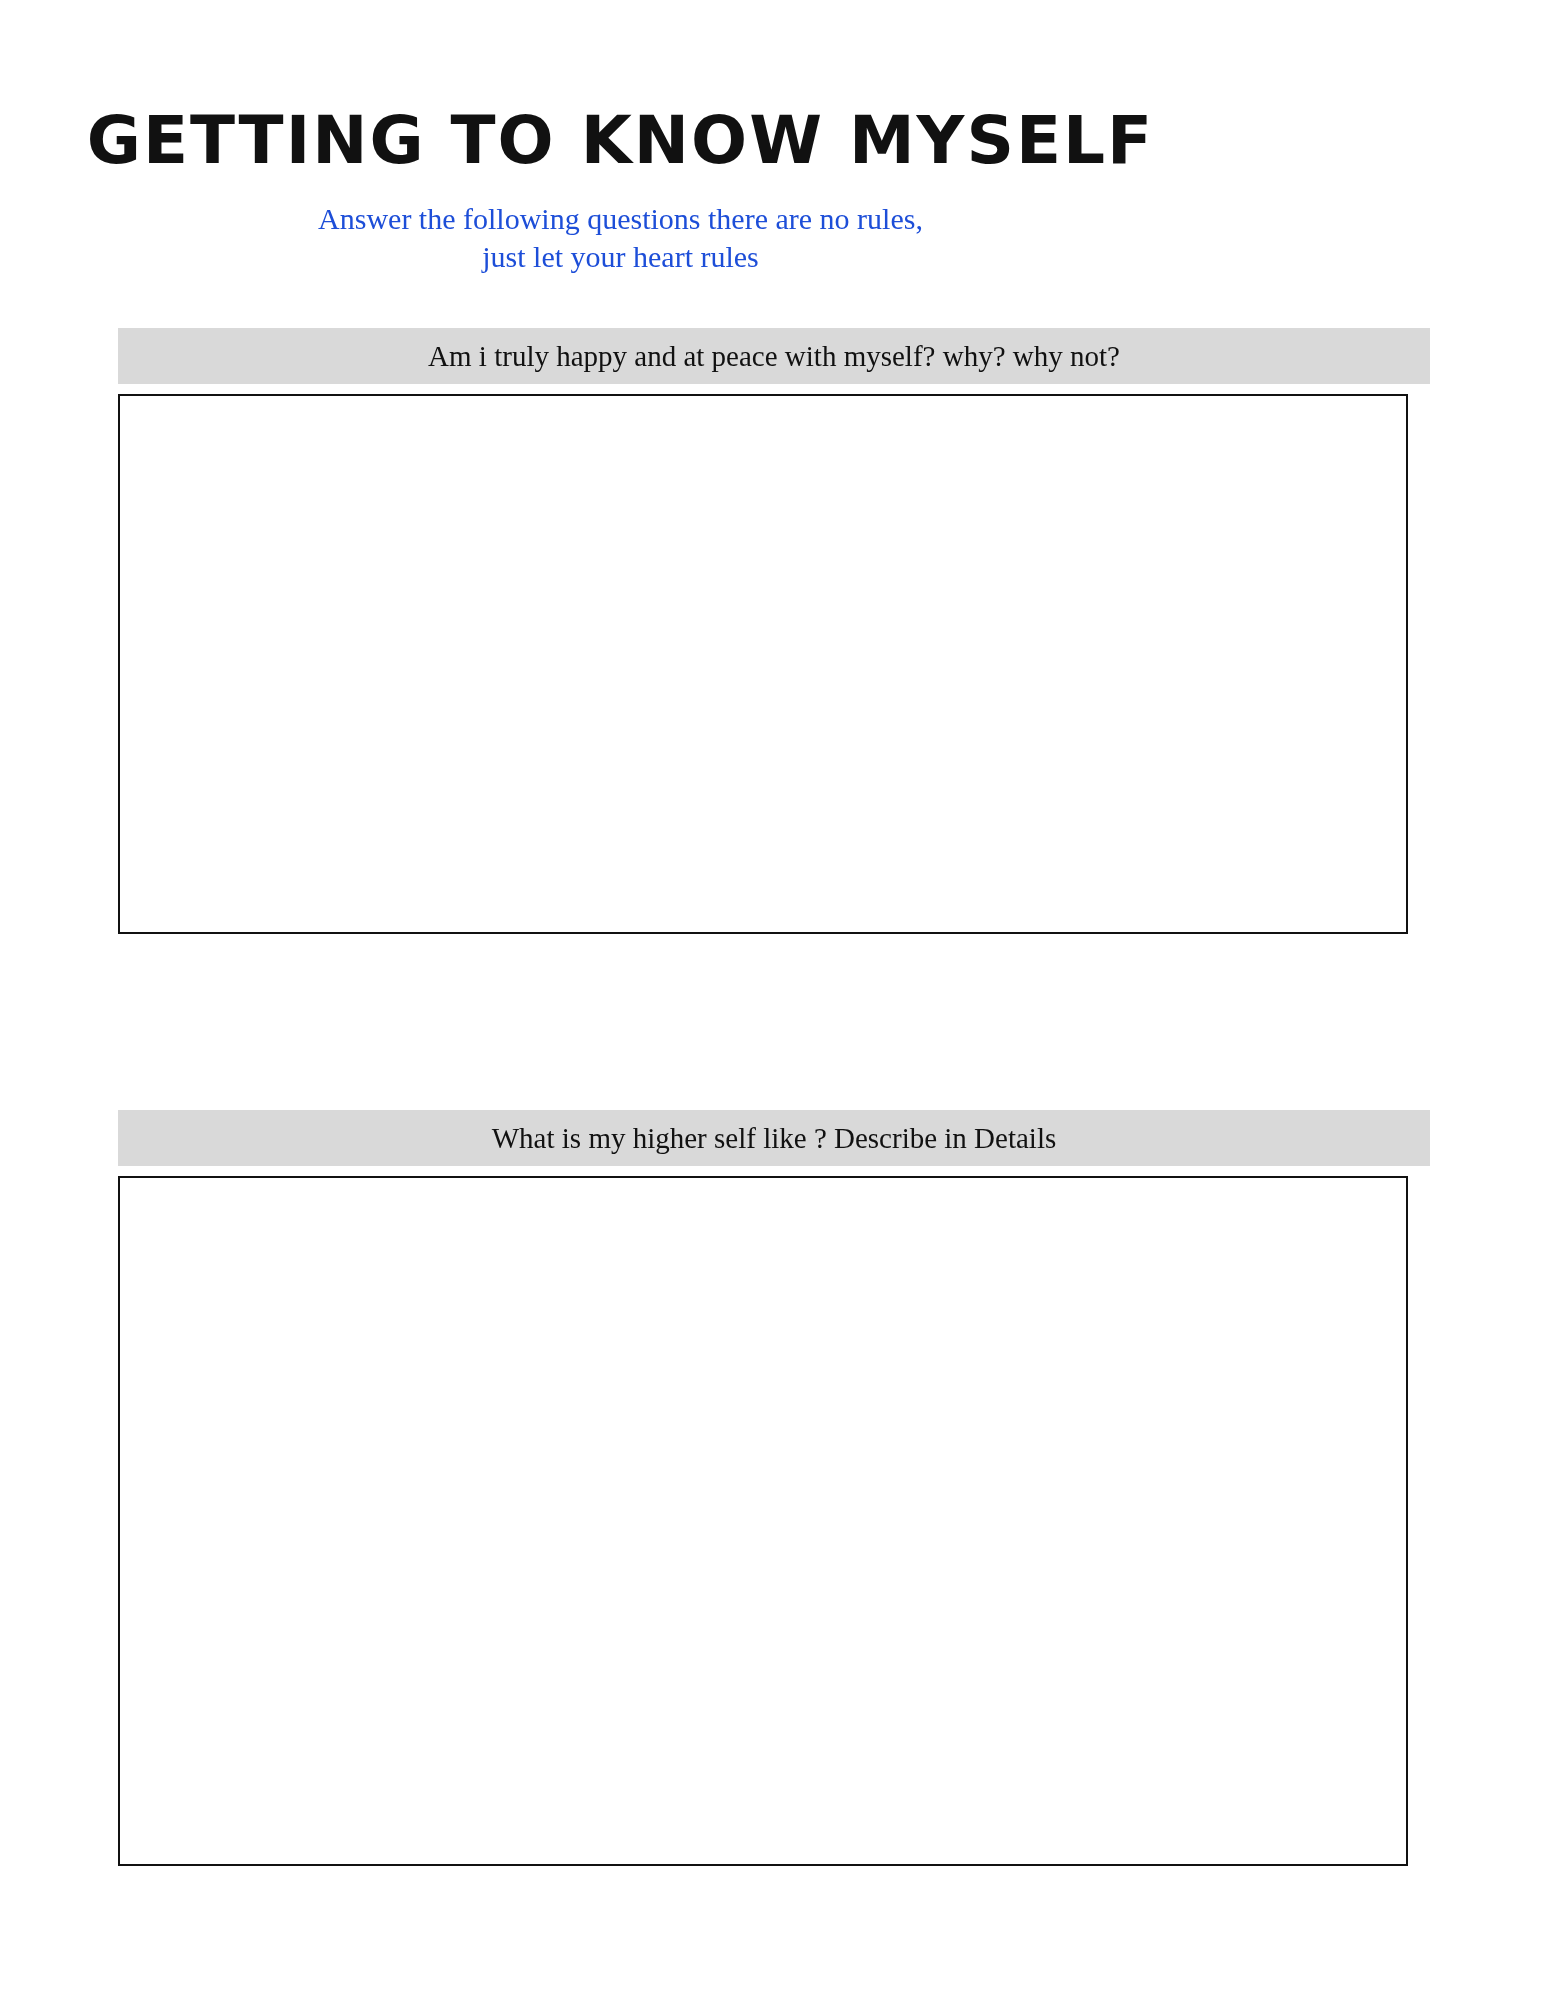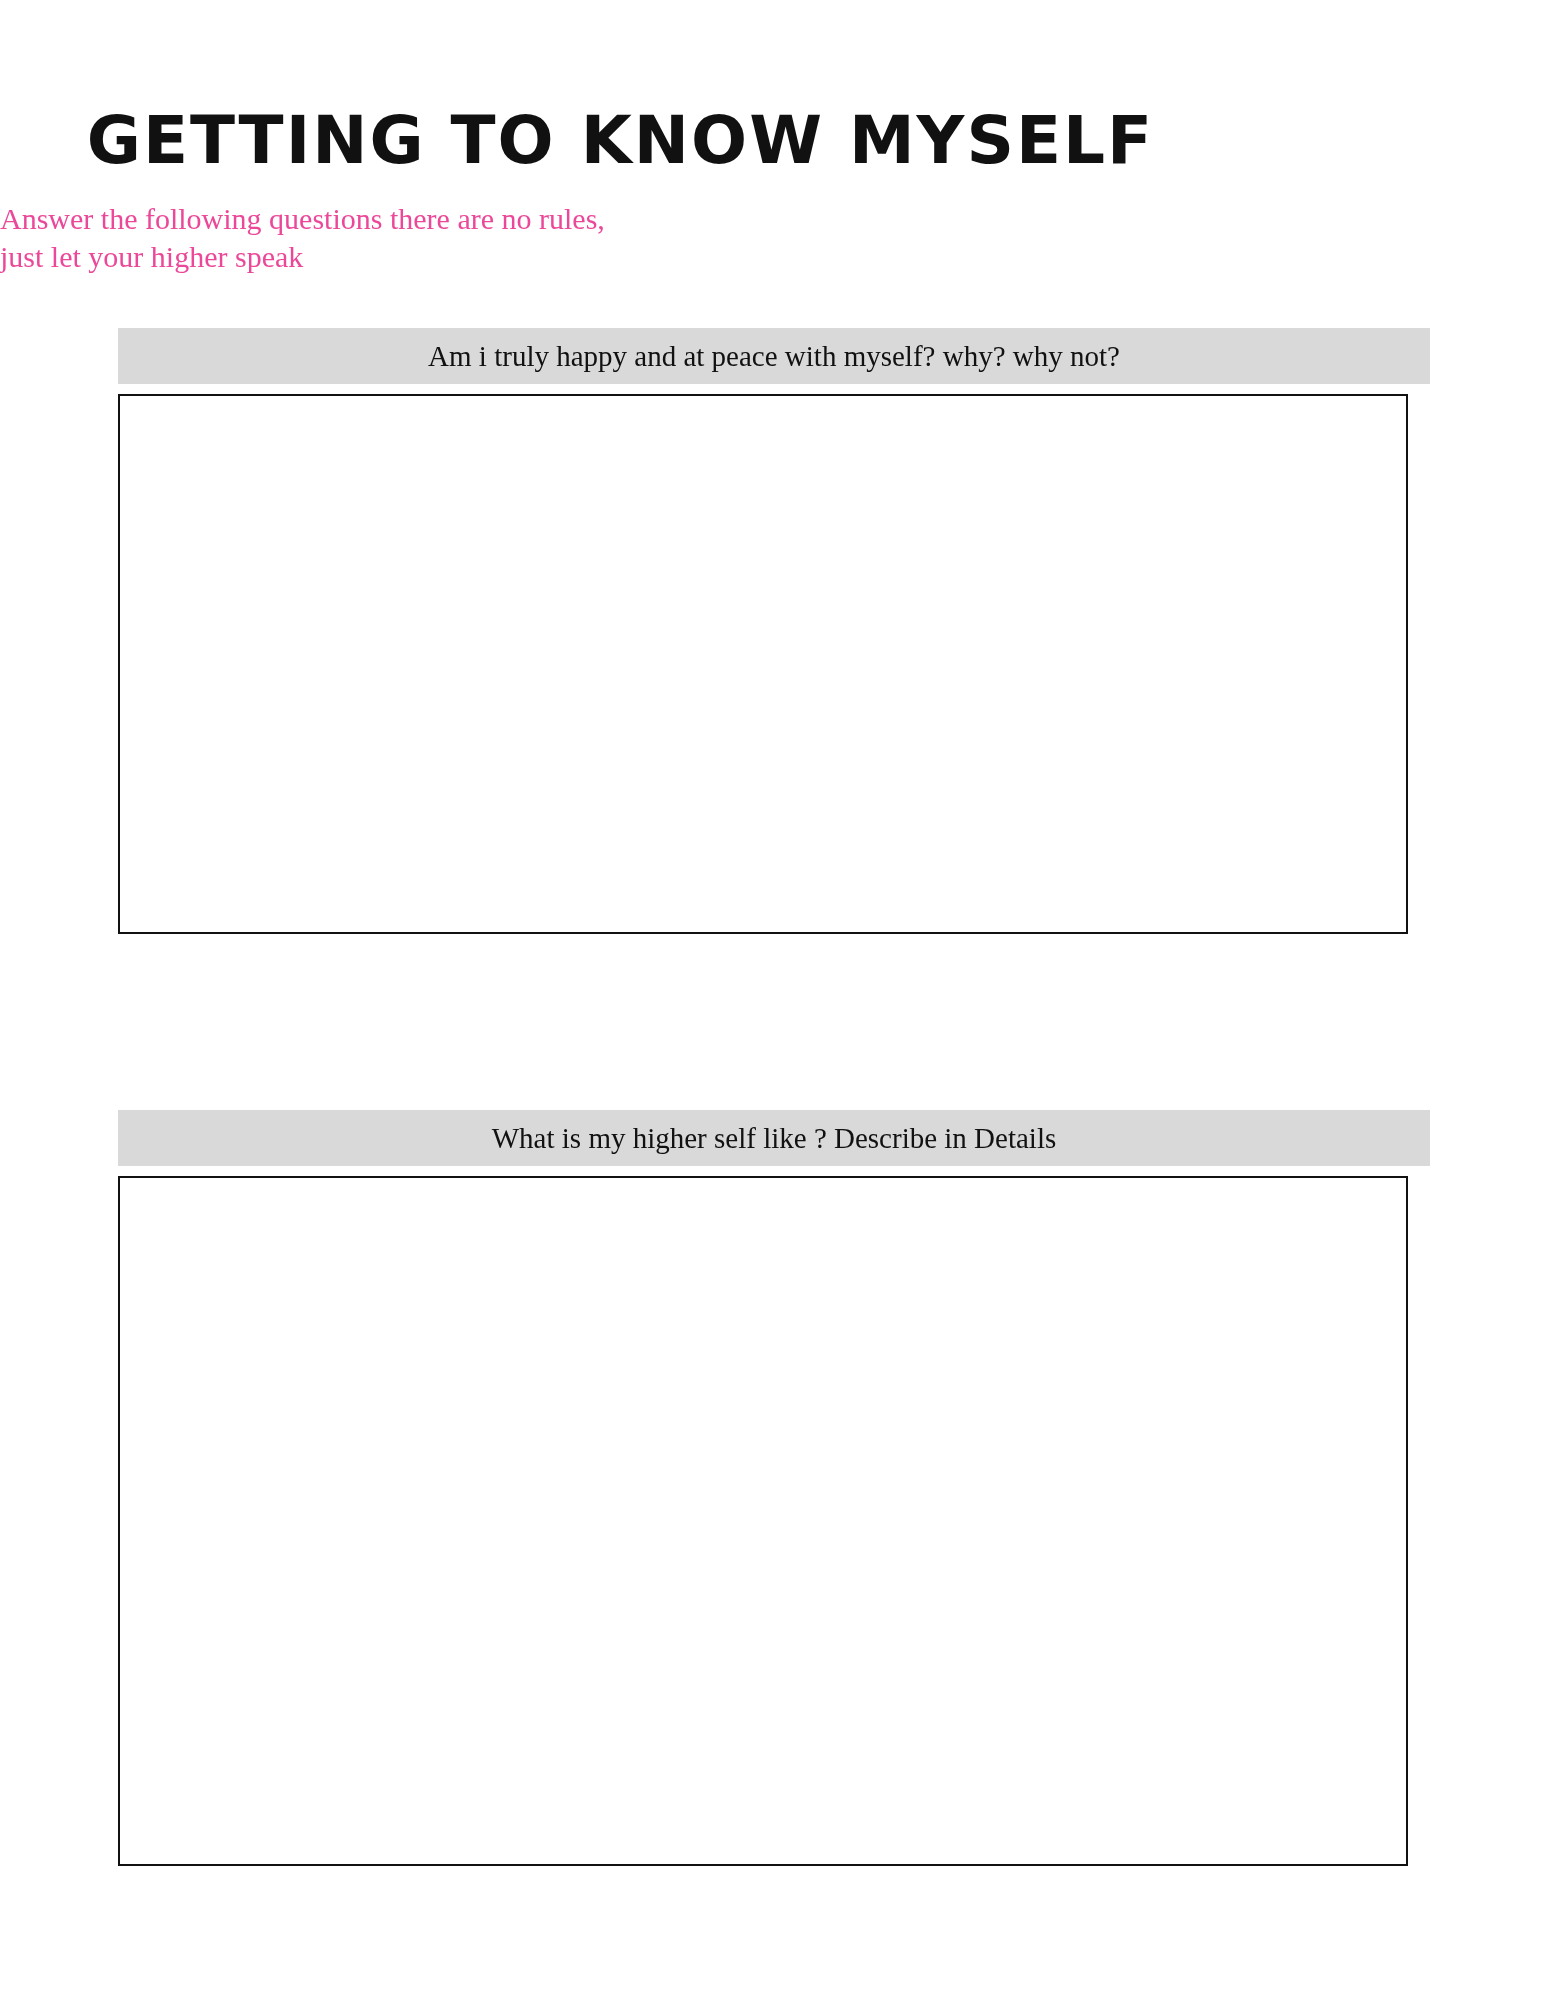--- a/index.html
+++ b/index.html
@@ -27,26 +27,27 @@
     font-weight: 700;
     font-size: 66px;
     letter-spacing: 2px;
     line-height: 1;
     margin: 0;
     padding-top: 108px;
     color: #111111;
     text-transform: uppercase;
   }
   .subtitle {
+    text-align: center;
     font-family: "Liberation Serif", serif;
     font-size: 30px;
     line-height: 1.26;
     margin: 0;
     padding-top: 26px;
-    color: #ec4899;
+    color: #1d4ed8;
   }
   .subtitle .line {
     display: block;
   }
   .section {
     position: absolute;
     left: 118px;
     width: 1312px;
   }
   .section-1 { top: 328px; }
@@ -90,21 +91,21 @@
 </style>
 </head>
 <body>
 
 <div class="page">
 
   <h1 class="title">GETTING TO KNOW MYSELF</h1>
 
   <p class="subtitle">
     <span class="line">Answer the following questions there are no rules,</span>
-    <span class="line">just let your higher speak</span>
+    <span class="line">just let your heart rules</span>
   </p>
 
   <div class="section section-1">
     <div class="q-header">Am i truly happy and at peace with myself? why? why not?</div>
     <div class="answer-box answer-box-1">
       <textarea class="answer-area" placeholder="" style=""></textarea>
     </div>
   </div>
 
   <div class="section section-2">

